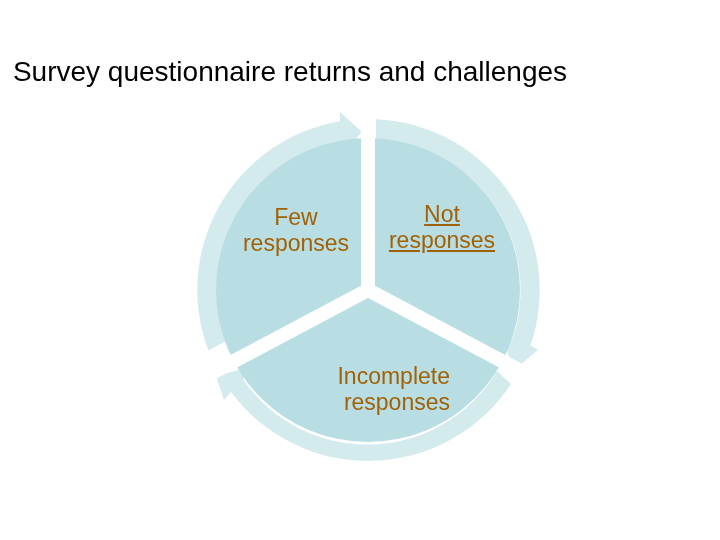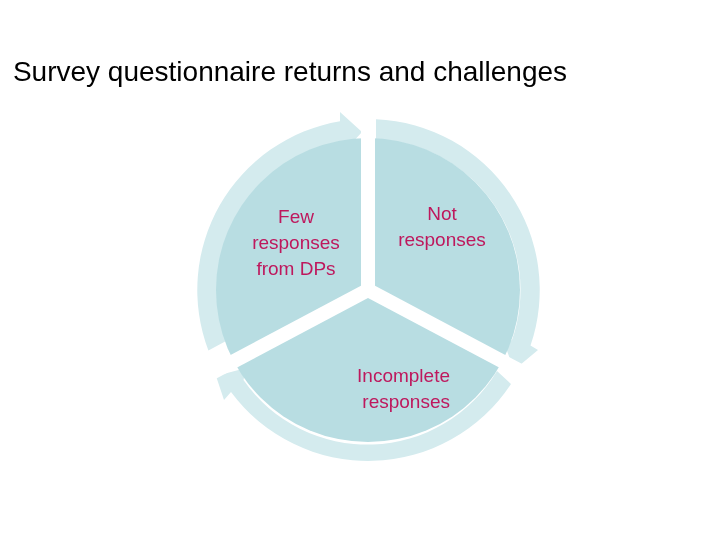--- a/index.html
+++ b/index.html
@@ -26,28 +26,28 @@
       line-height: 40px;
     }
     svg.diagram {
       position: absolute;
       left: 0;
       top: 0;
     }
     .seg-label {
       position: absolute;
       text-align: center;
-      font-size: 19px;
+      font-size: 23px;
       line-height: 26px;
-      color: #be185d;
+      color: #a16207;
       white-space: nowrap;
     }
     .seg-label span { display: block; }
     #label-few { left: 226px; top: 204px; width: 140px; }
-    #label-not { left: 372px; top: 201px; width: 140px; }
+    #label-not { left: 372px; top: 201px; width: 140px; text-decoration: underline; }
     #label-inc { left: 290px; top: 363px; width: 160px; text-align: right; }
   </style>
 </head>
 <body>
 
 <div class="title">Survey questionnaire returns and challenges</div>
 
 <svg class="diagram" width="720" height="540" viewBox="0 0 720 540">
 
   <g>
@@ -82,21 +82,20 @@
 
     <line x1="368" y1="290" x2="368" y2="120" stroke="#ffffff" stroke-width="14"></line>
     <line x1="368" y1="290" x2="530" y2="376" stroke="#ffffff" stroke-width="14"></line>
     <line x1="368" y1="290" x2="206" y2="376" stroke="#ffffff" stroke-width="14"></line>
   </g>
 </svg>
 
 <div class="seg-label" id="label-few">
   <span>Few</span>
   <span>responses</span>
-  <span>from DPs</span>
 </div>
 
 <div class="seg-label" id="label-not">
   <span>Not</span>
   <span>responses</span>
 </div>
 
 <div class="seg-label" id="label-inc">
   <span>Incomplete</span>
   <span>responses</span>

